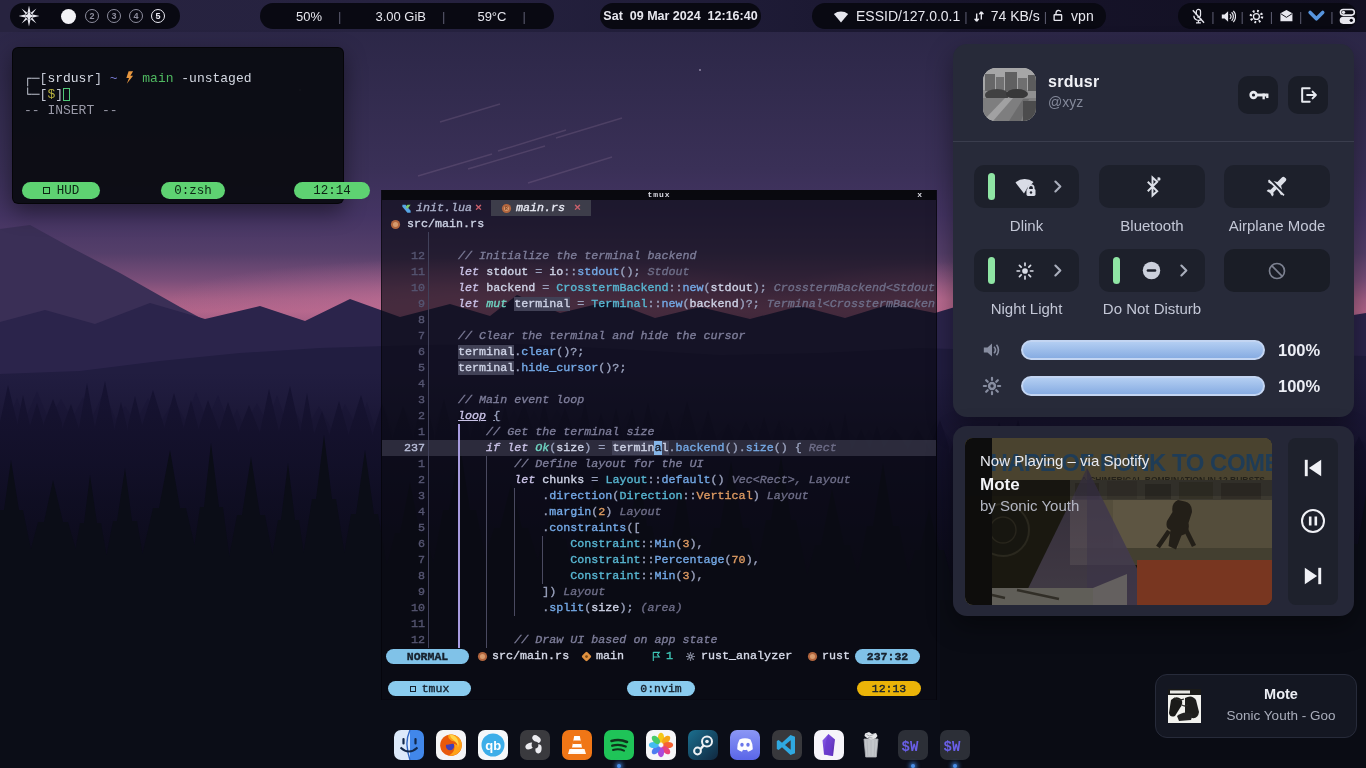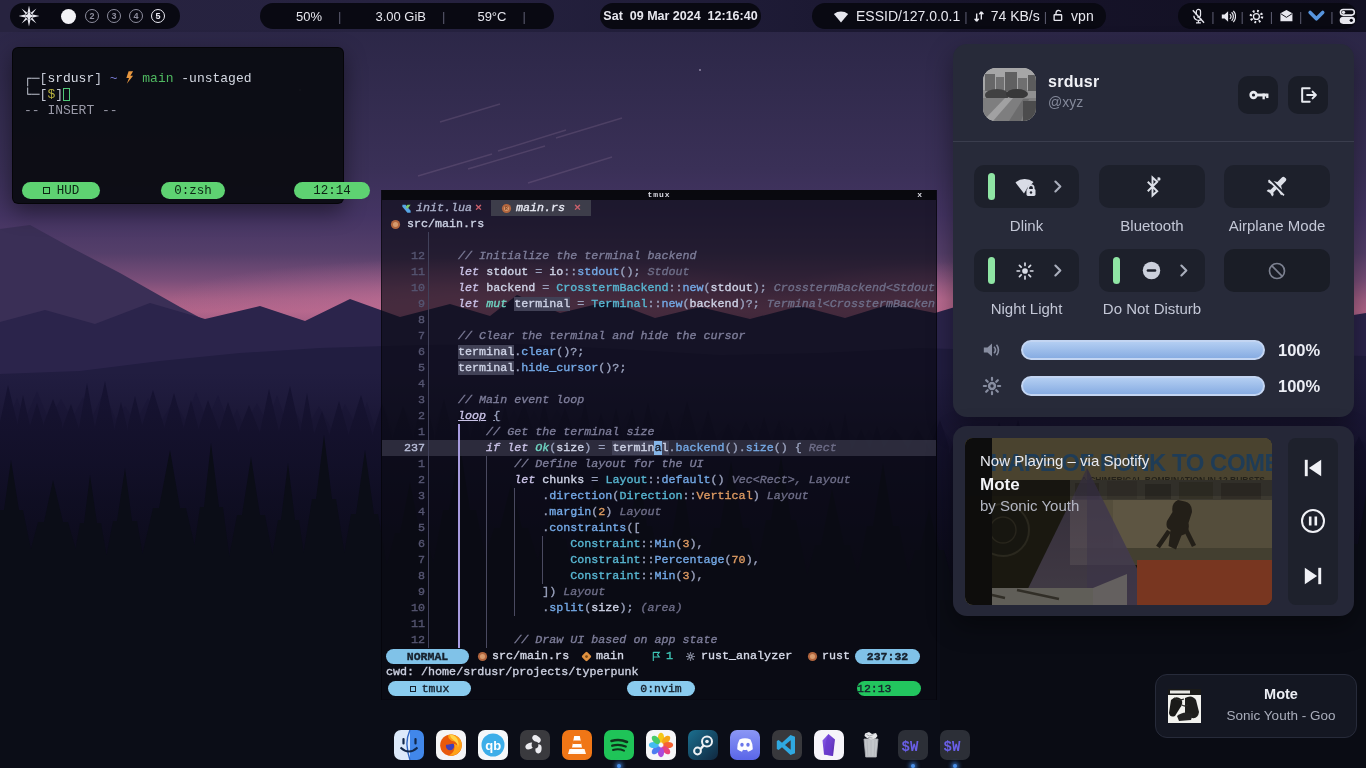--- a/index.html
+++ b/index.html
@@ -322,26 +322,25 @@
       </svg>
       <span class="abs" style="left:319px; color:#d6dae8;">rust_analyzer</span>
       <svg class="abs" style="left:425px; top:3px;" width="11" height="11" viewBox="0 0 24 24">
         <circle cx="12" cy="12" r="10" fill="#b2663e"></circle>
           <circle cx="12" cy="12" r="5.5" fill="#d69a6e"></circle>
       </svg>
       <span class="abs" style="left:440px; color:#d6dae8;">rust</span>
       <span class="abs" style="left:473px; top:0.5px; width:65px; height:15px; background:#80c2e8; border-radius:8px; color:#16202c; text-align:center; font-weight:bold; font-size:11.5px; line-height:15px;">237:32</span>
     </div>
 
-    <div class="crow" style="top:464px;"><span class="abs" style="left:4px; color:#ccd0e0;">cwd: /home/srdusr/projects/typerpunk</span></div>
 
     <div class="crow" style="top:480px;">
       <span class="abs" style="left:6px; top:0.5px; width:83px; height:15px; background:#8acbee; border-radius:8px; color:#16202c; text-align:center; font-size:11.5px; line-height:15px;"><span style="display:inline-block;width:6px;height:6px;border:1.1px solid #16202c;margin-right:6px;"></span>tmux</span>
       <span class="abs" style="left:245px; top:0.5px; width:68px; height:15px; background:#8acbee; border-radius:8px; color:#16202c; text-align:center; font-size:11.5px; line-height:15px;">0:nvim</span>
-      <span class="abs" style="left:475px; top:0.5px; width:64px; height:15px; background:#22c55e; border-radius:8px; color:#16202c; font-size:11.5px; line-height:15px;">12:13</span>
+      <span class="abs" style="left:475px; top:0.5px; width:64px; height:15px; background:#eab308; border-radius:8px; color:#16202c; text-align:center; font-size:11.5px; line-height:15px;">12:13</span>
     </div>
   </div>
 </div>
 <div id="panel">
   <svg class="abs" style="left:30px; top:24px;" width="53" height="53" viewBox="0 0 53 53">
     <defs>
         <clipPath id="avc">
           <rect width="53" height="53" rx="13"></rect>
         </clipPath>
       </defs>

